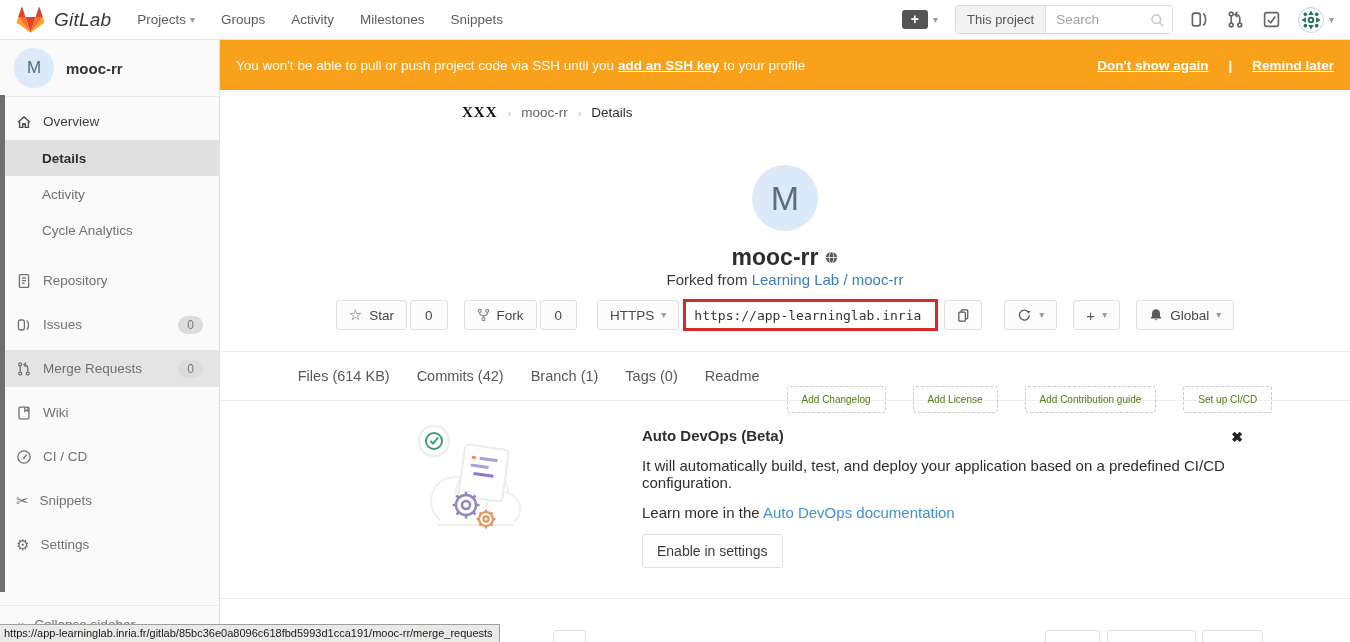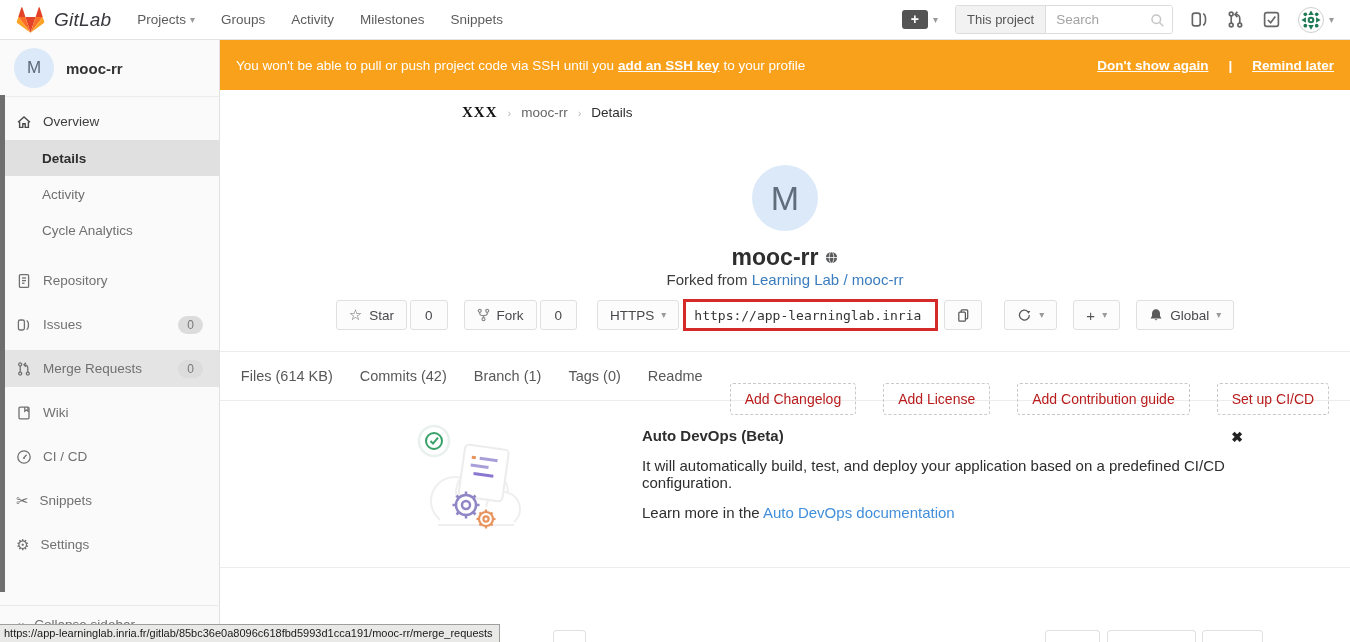--- a/index.html
+++ b/index.html
@@ -85,21 +85,21 @@
   .star-glyph { font-size:15px; color:#666; }
   .url-wrap { border:3px solid #d42a2a; margin-left:4px; height:32px; display:flex; align-items:flex-start; background:#fff; }
   .url-wrap input { width:249px; height:26px; border:none; outline:none; padding:0 8px;
                     font-family:"DejaVu Sans Mono","Liberation Mono",monospace; font-size:13px; color:#333; }
   .copy-btn { margin-left:6px; width:38px; justify-content:center; padding:0; }
   .icon-btn { justify-content:center; }
 
   .divider { margin-top:20px; border-top:1px solid #ececec; }
   .stats-row { height:49px; border-bottom:1px solid #ececec; display:flex; align-items:center; justify-content:center; gap:27px; }
   .stat-link { font-size:14.5px; color:#585858; cursor:pointer; white-space:nowrap; }
-  .dash-btn { border:1px dashed #c9c9c9; border-radius:3px; padding:7px 14px; font-size:14px; color:#b91c1c; cursor:pointer; white-space:nowrap;margin-top:46px; }
+  .dash-btn { border:1px dashed #c9c9c9; border-radius:3px; padding:7px 14px; font-size:10px; color:#4d7c0f; cursor:pointer; white-space:nowrap;margin-top:46px; }
 
   .devops-wrap { border-bottom:1px solid #ececec; }
   .devops-inner { width:920px; margin:0 auto; display:flex; padding:18px 0 30px; }
   .devops-illu { flex:none; margin-left:85px; width:122px; height:118px; }
   .devops-text { flex:1; margin-left:110px; }
   .devops-title { font-size:15px; font-weight:600; color:#2e2e2e; margin-top:8px; }
   .devops-desc { margin-top:13px; font-size:15px; color:#2e2e2e; }
   .devops-learn { margin-top:13px; font-size:15px; color:#2e2e2e; }
   .devops-btn { margin-top:13px; display:inline-block; border:1px solid #e0e0e0; border-radius:3px;
                 padding:8px 14px; font-size:14px; color:#3b3b3b; background:#fff; cursor:pointer; }
@@ -474,20 +474,21 @@
           </g>
         </svg>
       </div>
       <div class="devops-text">
         <div class="devops-title">Auto DevOps (Beta)</div>
         <div class="devops-desc">It will automatically build, test, and deploy your application based on a predefined CI/CD configuration.</div>
         <div class="devops-learn">
           <span>Learn more in the</span>
           <a class="blue-link" style="color:#418fda;">Auto DevOps documentation</a>
         </div>
+        <span class="devops-btn">Enable in settings</span>
       </div>
       <span class="devops-close">✖</span>
     </div>
   </div>
 
   <div class="stub" style="left:333px; width:33px;"></div>
   <div class="stub" style="left:825px; width:55px;"></div>
   <div class="stub" style="left:887px; width:89px;"></div>
   <div class="stub" style="left:982px; width:61px;"></div>
 </div>

